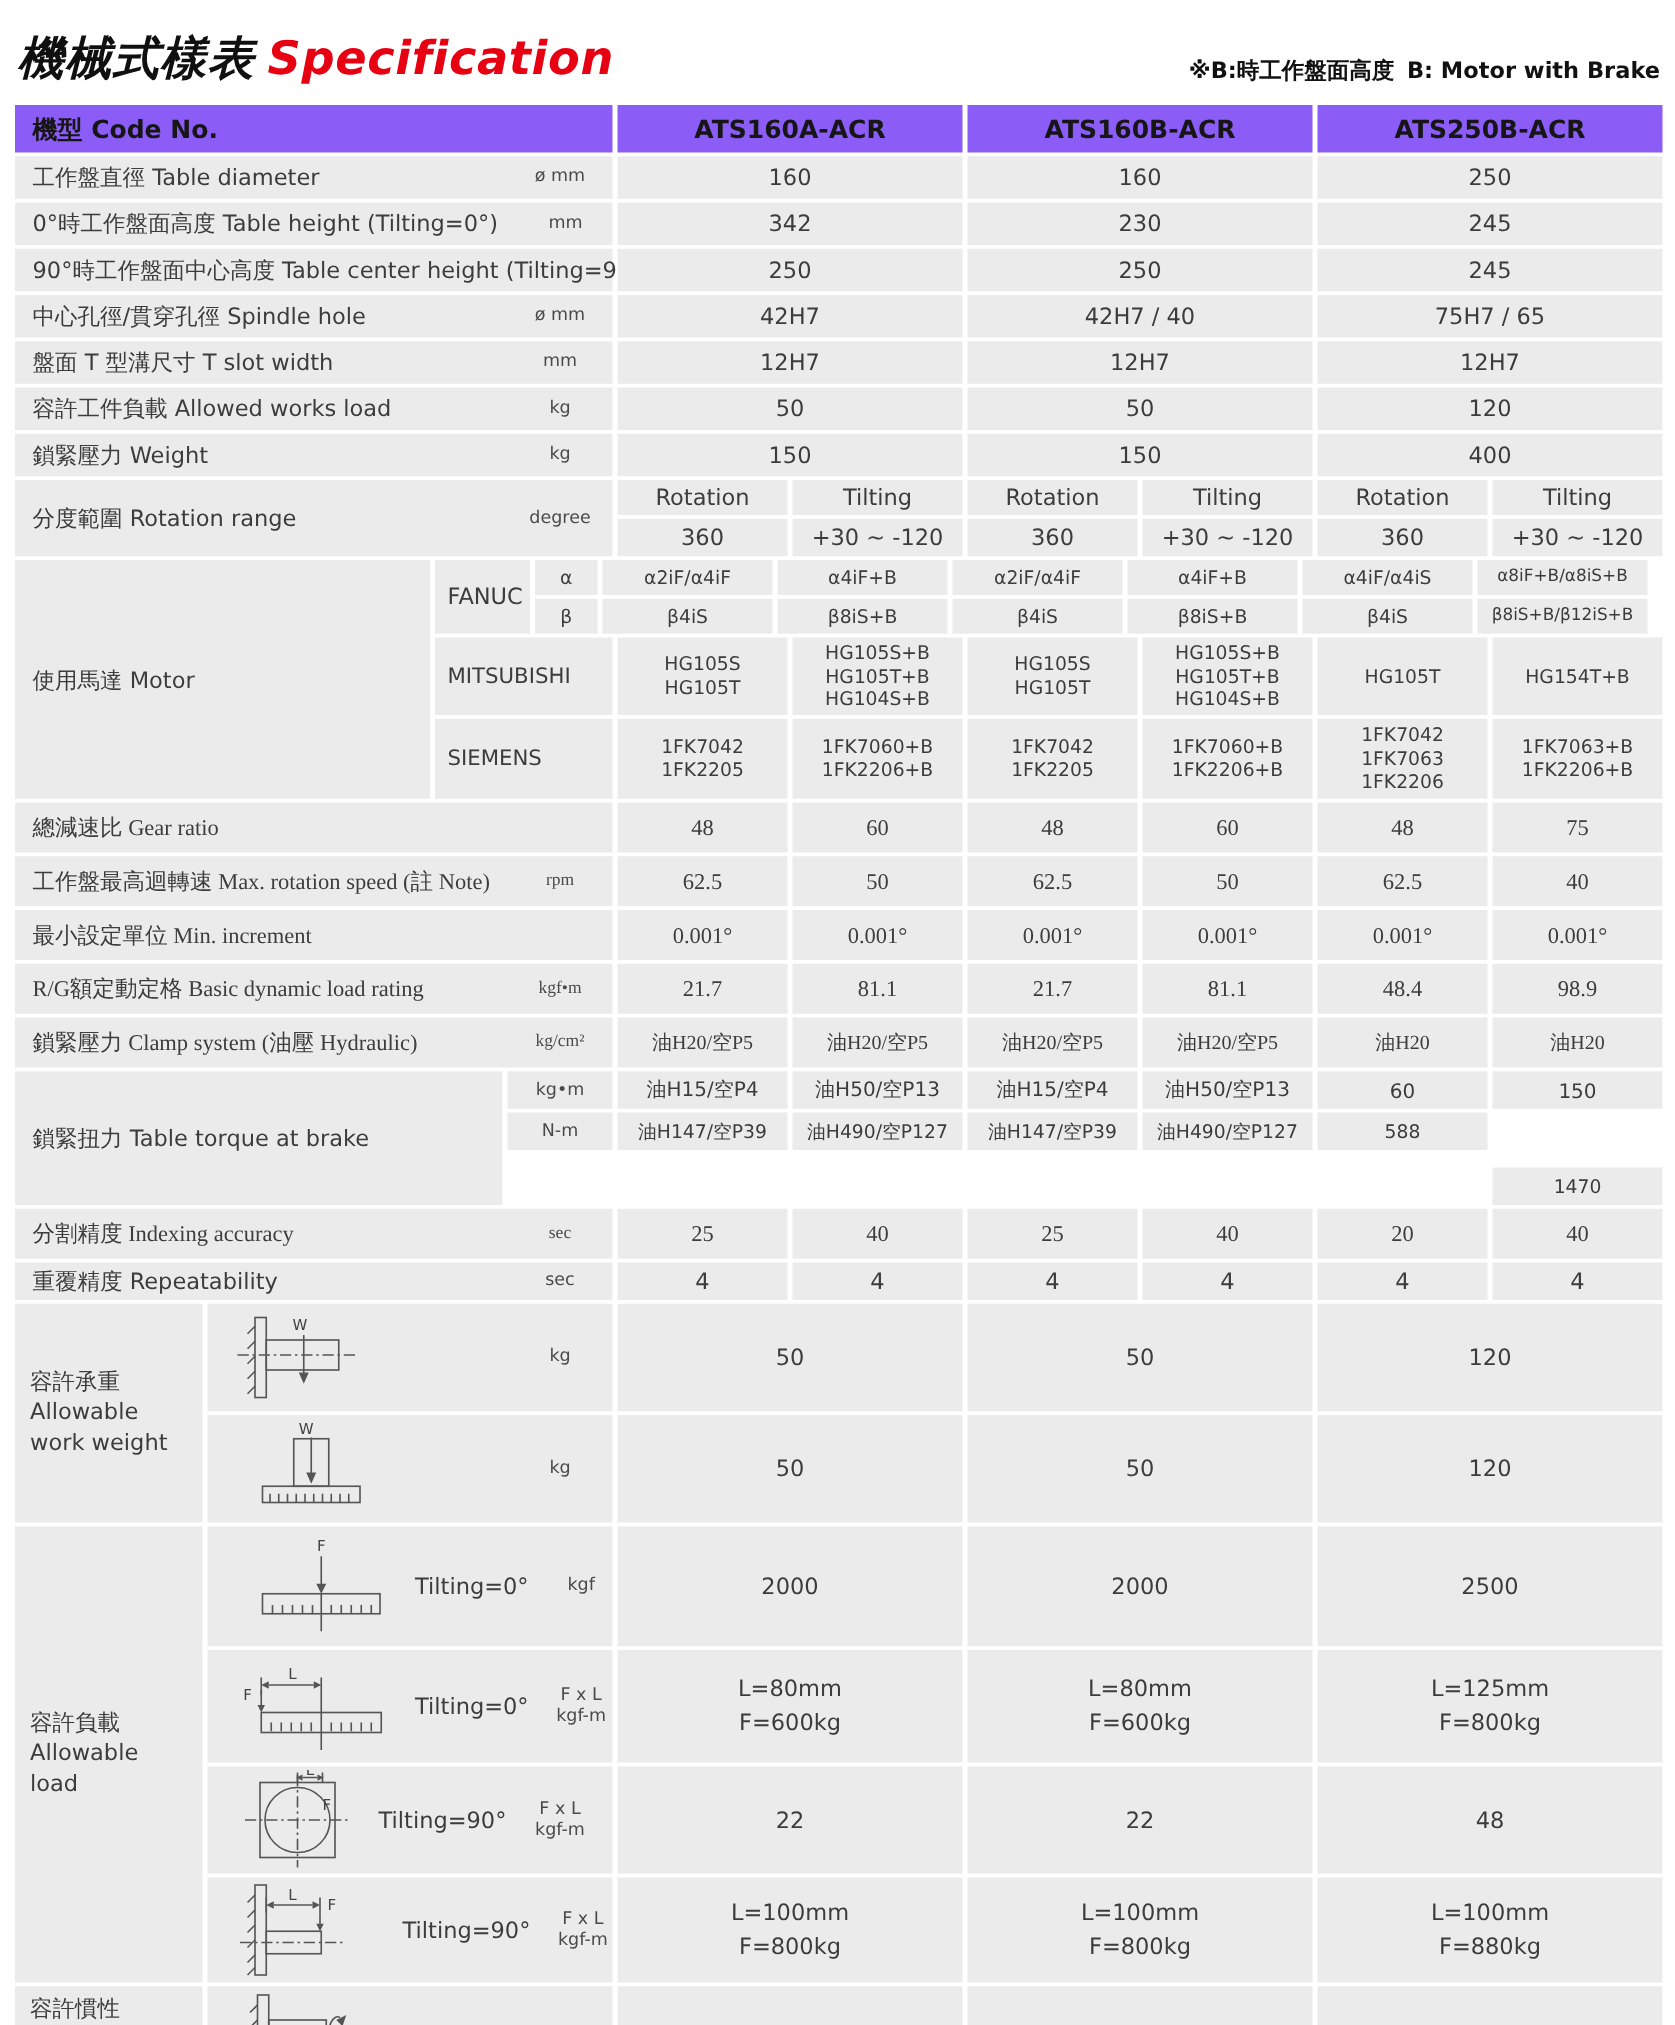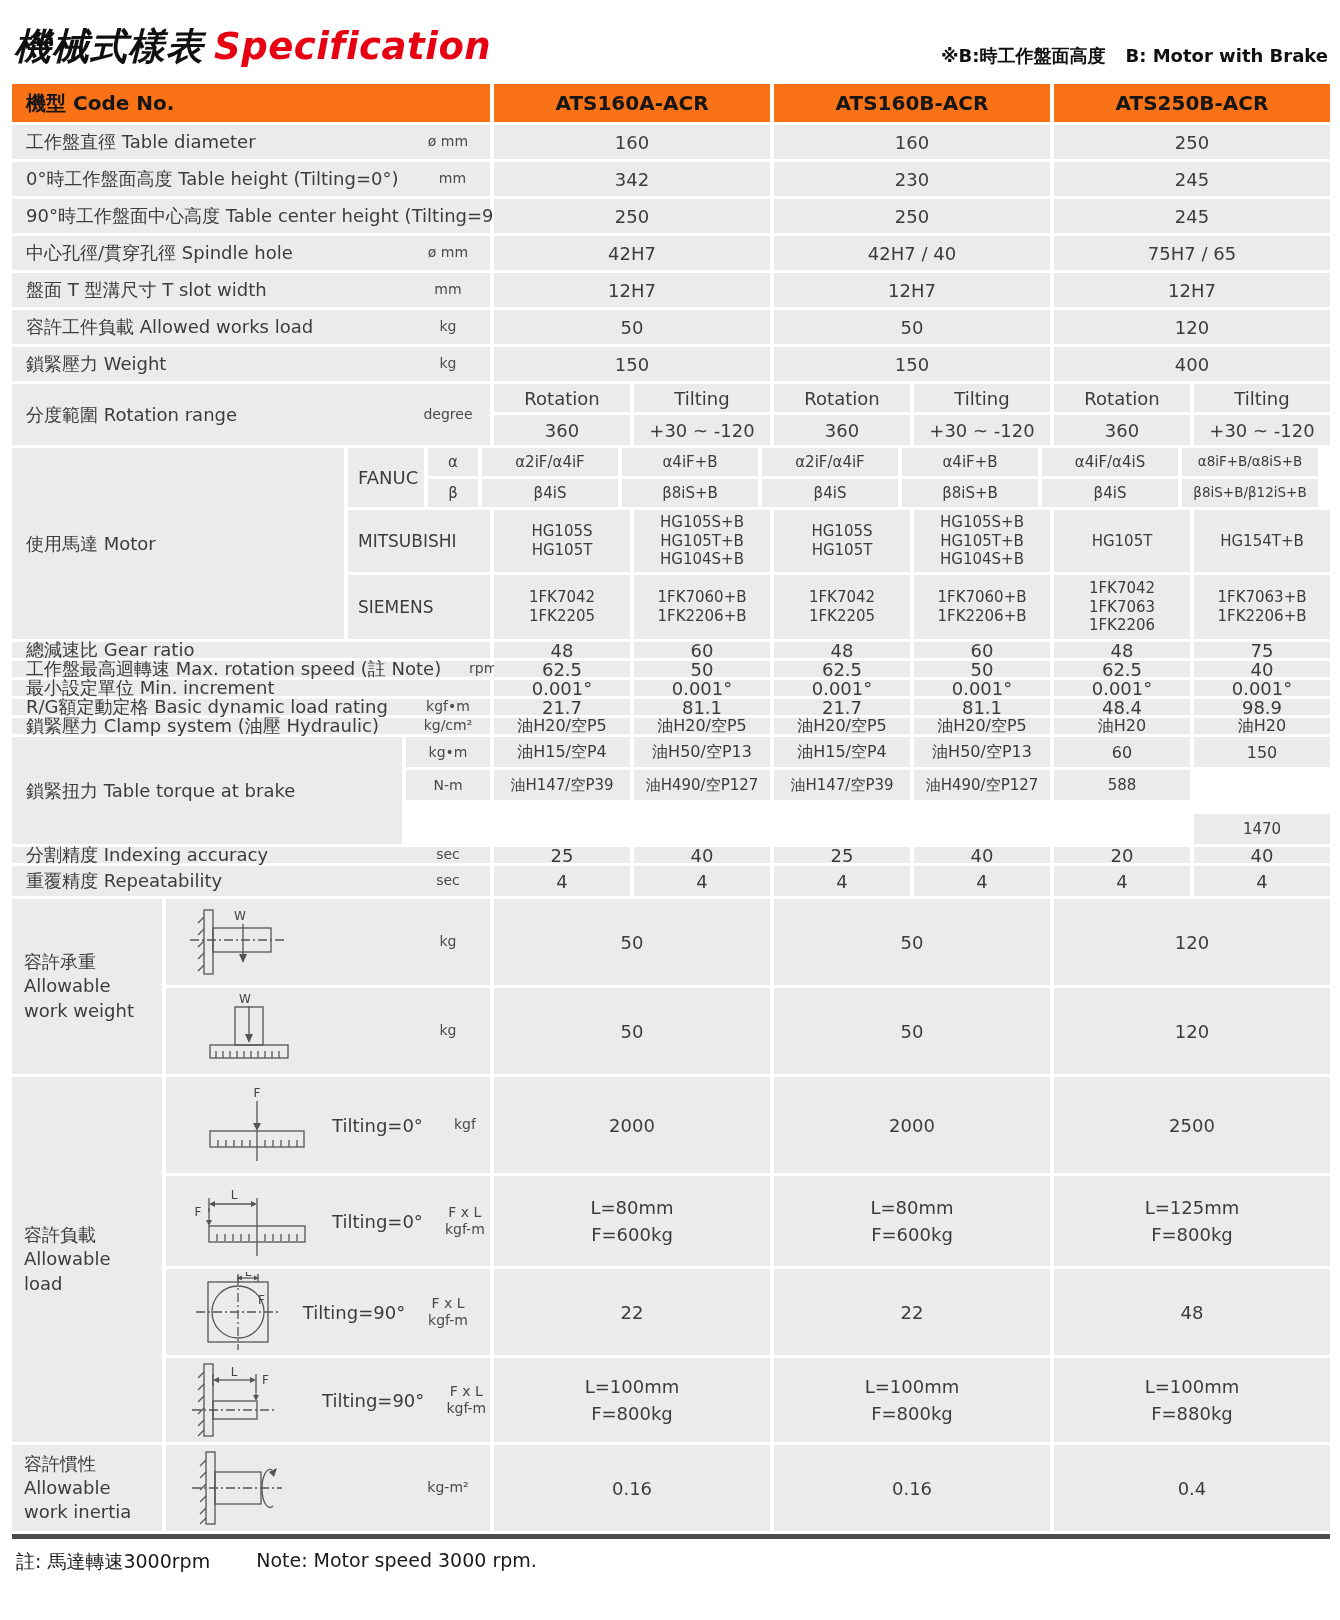--- a/index.html
+++ b/index.html
@@ -2,49 +2,49 @@
 <html><head>
 <meta charset="utf-8">
 <style>
   html,body{margin:0;padding:0;background:#fff;}
   body{width:1340px;font-family:"DejaVu Sans","Liberation Sans",sans-serif;color:#3c3c3c;}
   .page{padding:6px 10px 0 12px;}
   .titlebar{display:flex;justify-content:space-between;align-items:flex-end;margin:8px 2px 12px 2px;height:58px;}
   .t-zh{font-size:37px;font-weight:bold;font-style:italic;color:#101010;letter-spacing:1px;}
   .t-en{font-size:37px;font-weight:bold;font-style:italic;color:#e60012;margin-left:10px;letter-spacing:.5px;}
   .topnote{font-size:18px;font-weight:bold;color:#111;padding-bottom:4px;white-space:nowrap;}
-  .topnote span{margin-left:20px;}
+  .topnote span{margin-left:10px;}
 
   .tbl{display:flex;flex-direction:column;gap:3px;width:1318px;}
   .row{display:flex;gap:4px;}
   .sec{display:flex;gap:4px;}
   .srows{display:flex;flex-direction:column;gap:3px;flex:1;}
   .cell{background:#ebebeb;display:flex;align-items:center;font-size:18px;white-space:pre-line;box-sizing:border-box;}
-  .hdr{background:#f97316;color:#161616;font-weight:bold;font-size:20px;}
+  .hdr{background:#8b5cf6;color:#161616;font-weight:bold;font-size:20px;}
   .ctr{justify-content:center;text-align:center;}
   .lblpad{padding-left:14px;}
   .lbl{flex:1;padding-left:14px;white-space:nowrap;overflow:visible;}
   .unit{width:84px;flex-shrink:0;text-align:center;font-size:14px;color:#4a4a4a;white-space:pre-line;line-height:1.25;}
   .val{line-height:1.5;}
   .f15{font-size:15px;line-height:1.25;}
   .f13{font-size:13.5px;line-height:1.3;}
   .w-lu{width:478px;}
   .v{width:136px;}
   .v2{width:276px;}
   .w-motor{width:332px;}
   .w-brand{width:76px;}
   .w-brandfull{width:142px;}
   .w-greek{width:50px;font-size:15px;}
   .w-torque{width:390px;}
   .w-secleft{width:150px;padding-left:12px;font-size:18px;line-height:1.35;}
   .w-diagram{width:324px;justify-content:space-between;}
   .w-diagram .dsvg{margin-left:16px;flex-shrink:0;}
   .tilt{flex:1;text-align:center;font-size:18px;color:#3c3c3c;}
   .spacer{flex:1;}
-  .h38{height:38px;}.h34{height:34px;gap:12px;}.h28{height:28px;}.h30{height:30px;}.h32{height:16px;}.h62{height:62px;}.h64{height:64px;}
+  .h38{height:38px;}.h34{height:34px;gap:12px;}.h28{height:28px;}.h30{height:30px;}.h32{height:40px;font-family:Liberation Serif, serif;}.h62{height:62px;}.h64{height:64px;}
   .h86{height:86px;}.h96{height:96px;}.h90{height:90px;}.h84{height:84px;}
   .btmline{width:1318px;height:5px;background:#4d4d4d;margin-top:3px;}
   .footer{display:flex;gap:46px;font-size:19px;color:#1a1a1a;margin:10px 2px 8px 4px;}
   svg{display:block;}
   svg line,svg rect,svg path,svg circle,svg ellipse{stroke:#555;fill:none;stroke-width:1.3;}
   svg polygon{fill:#555;stroke:none;}
   svg text{fill:#444;font-size:12px;font-family:"DejaVu Sans",sans-serif;}
   .cline{stroke-dasharray:9 3 2 3;}
 </style>
 </head>

